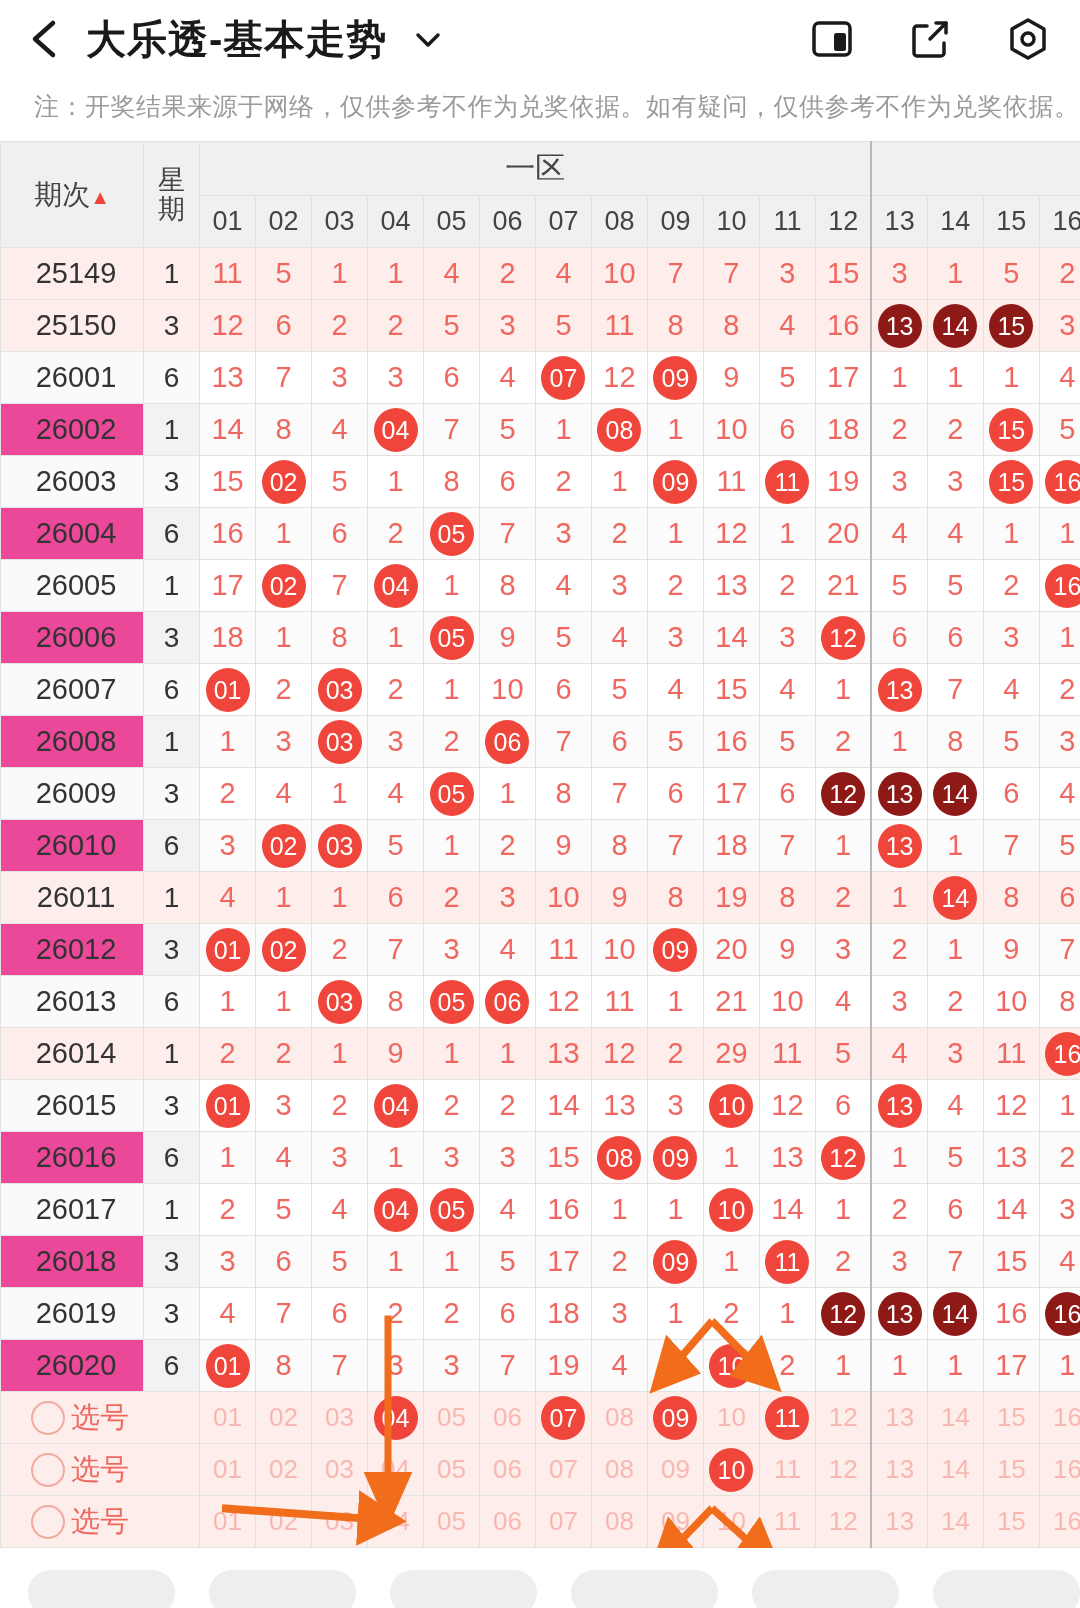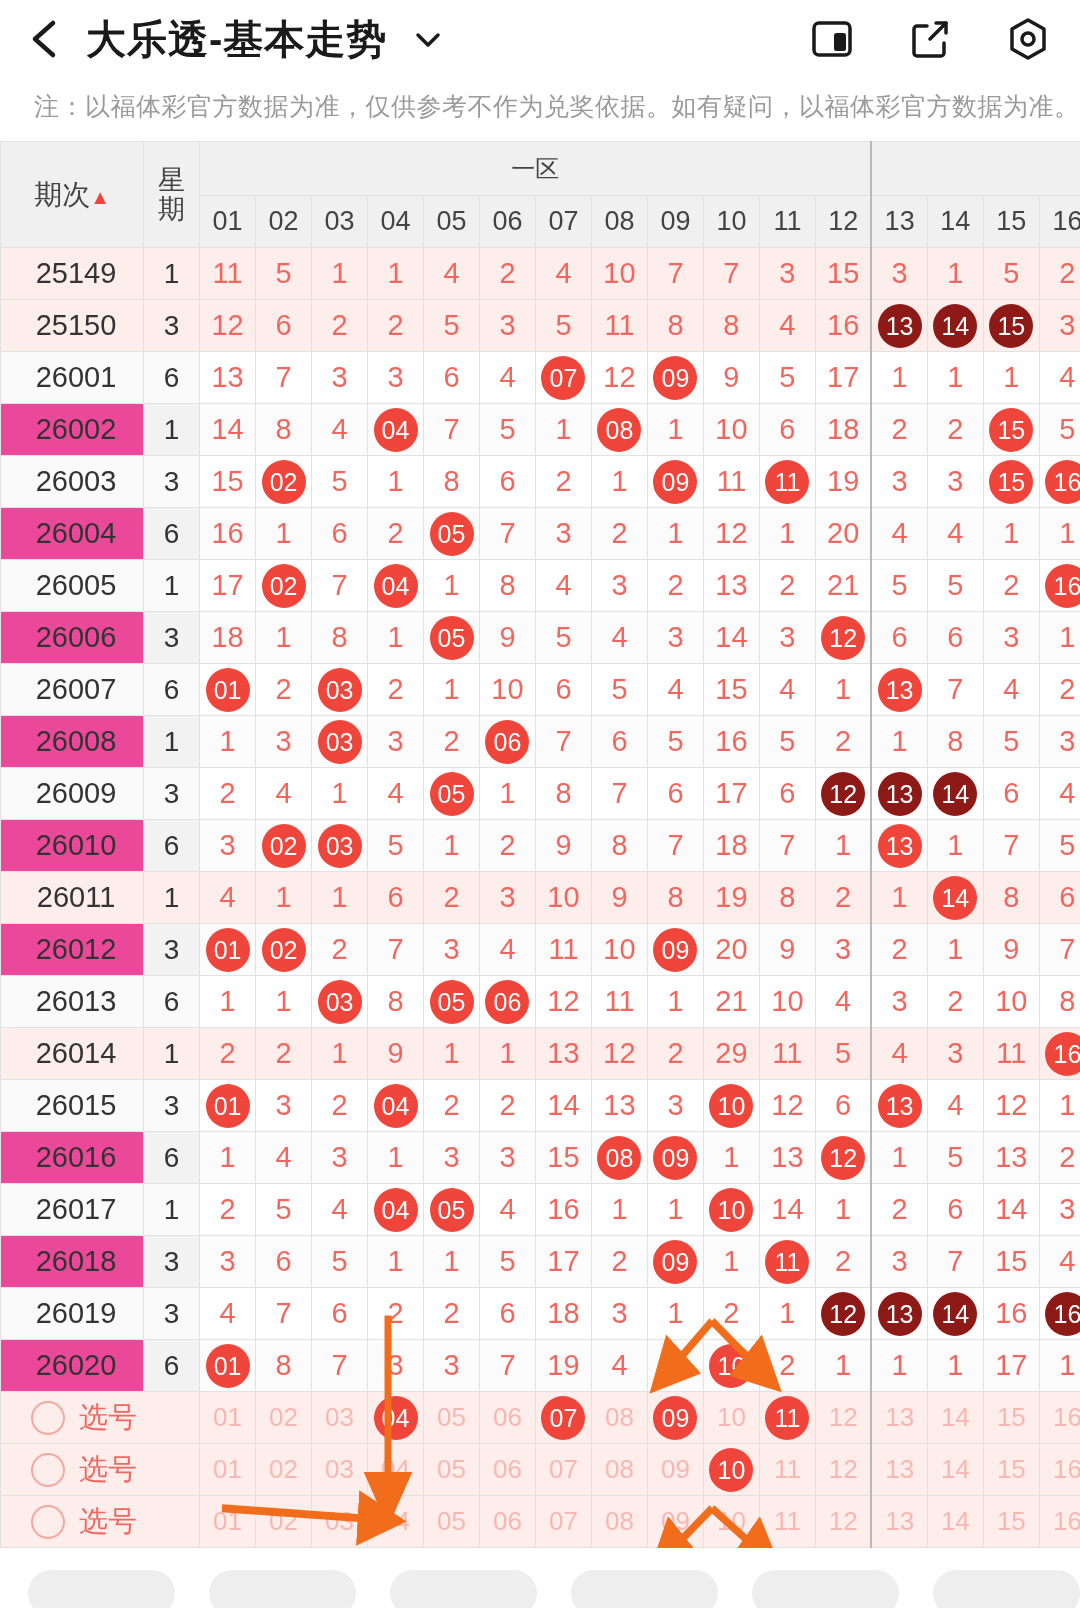--- a/index.html
+++ b/index.html
@@ -72,21 +72,21 @@
   
   col.c-issue { width:138px; }
   col.c-week  { width:54px; }
   col.c-num   { width:54px; }
 
   thead th {
     background:#f0f0f0;
     color:#444;
     font-size:27px;
   }
-  th.zone-title { height:54px; font-size:24px; }
+  th.zone-title { height:54px; font-size:30px; }
   th.issue-head, th.week-head {
     font-size:28px;
     vertical-align:middle;
   }
   th.week-head { line-height:1.05; font-size:27px; }
   th.numhead { height:52px; font-size:27px; }
 
   tbody tr { height:52px; }
   tbody td.issue {
     font-size:29px;
@@ -130,21 +130,21 @@
     background:#fdeeec;
     height:52px;
   }
   tr.pick td.issue {
     background:#fdeeec;
     text-align:left;
   }
   .pick-label {
     display:flex;
     align-items:center;
-    gap:14px;
+    gap:6px;
     padding-left:22px;
   }
   .pick-circle {
     width:34px; height:34px;
     border:2px solid #f3a9a2;
     border-radius:50%;
     flex:0 0 auto;
   }
   .pick-text {
     color:#f0675f;
@@ -207,21 +207,21 @@
     </svg>
   </div>
   <div class="header-icon">
     <svg width="52" height="52" viewBox="0 0 52 52">
       <polygon points="26,7 42,16 42,36 26,45 10,36 10,16" fill="none" stroke="#1a1a1a" stroke-width="3.5" stroke-linejoin="round"></polygon>
       <circle cx="26" cy="26" r="6" fill="none" stroke="#1a1a1a" stroke-width="3.5"></circle>
     </svg>
   </div>
 </div>
 
-<div class="notice">注：以福体彩官方数据为准，仅供参考不作为兑奖依据。如有疑问，以福体彩官方数据为准。</div>
+<div class="notice">注：开奖结果来源于网络，仅供参考不作为兑奖依据。如有疑问，仅供参考不作为兑奖依据。</div>
 
 <div class="table-wrap">
   <table class="grid">
     <colgroup>
       <col class="c-issue">
         <col class="c-week">
       <col class="c-num">
         <col class="c-num">
         <col class="c-num">
         <col class="c-num">

